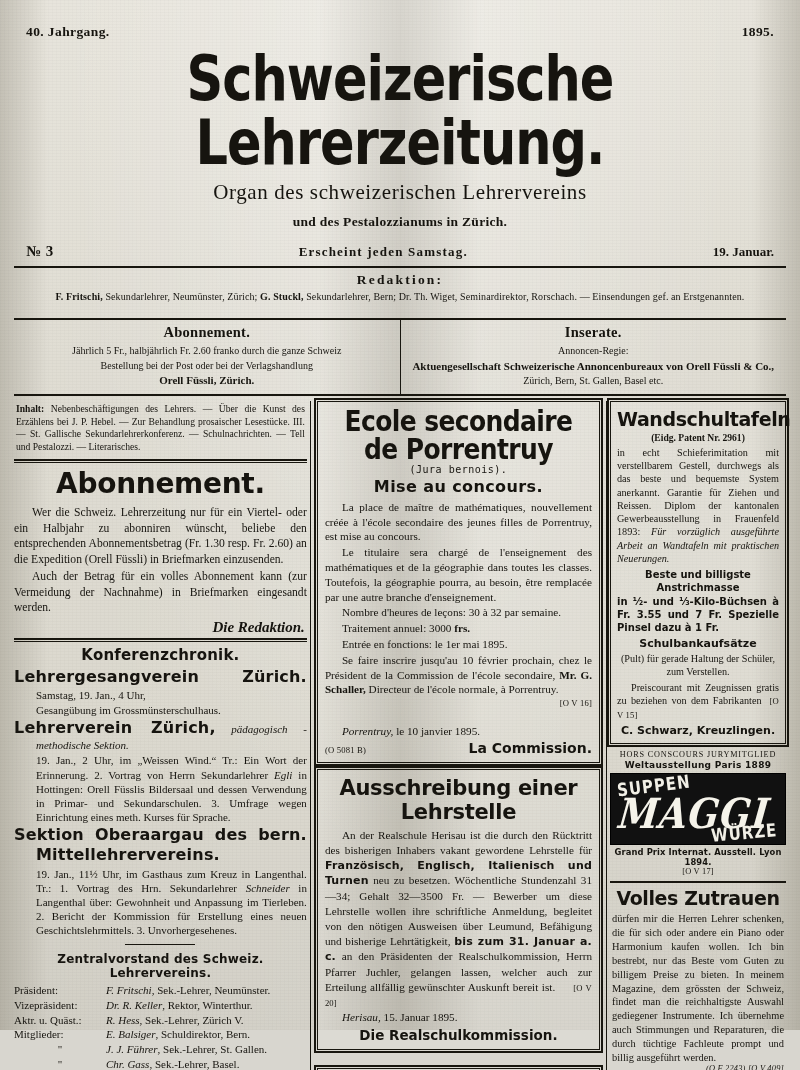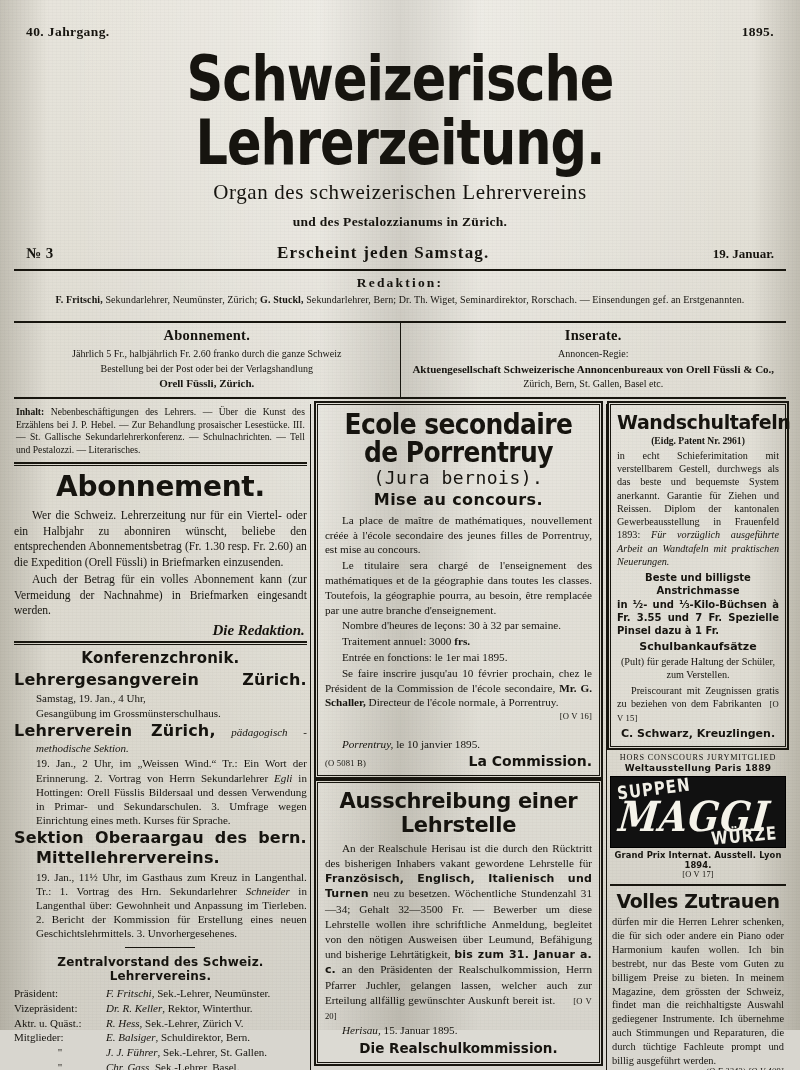--- a/index.html
+++ b/index.html
@@ -36,21 +36,21 @@
     letter-spacing:.4px;padding:24px 12px 0 12px;}
   .mast-title{
     text-align:center;font-family:"DejaVu Sans",sans-serif;font-weight:bold;
     font-size:51px;letter-spacing:-1px;line-height:1.04;margin:6px 0 2px 0;
     transform:scaleY(1.22);transform-origin:center top;
   }
   .mast-sub1{text-align:center;font-size:21px;letter-spacing:.6px;margin-top:28px;}
   .mast-sub2{text-align:center;font-weight:bold;font-size:13.5px;letter-spacing:.3px;margin-top:9px;}
   .mast-line{display:flex;justify-content:space-between;align-items:baseline;
     font-weight:bold;font-size:13px;margin-top:13px;padding:0 12px;}
-  .mast-line .mid{font-size:17px;letter-spacing:1.2px;}
+  .mast-line .mid{font-size:13px;letter-spacing:1.2px;}
   .issue{font-size:15px;letter-spacing:.5px;}
 
   .rule-thick{border-top:2.4px solid #18160f;margin:6px 0 0 0;}
 
   .redaktion-head{text-align:center;font-weight:bold;font-size:13.5px;letter-spacing:2.2px;margin:4px 0 3px;}
   .redaktion-body{text-align:center;font-size:10px;letter-spacing:.1px;padding:0 4px 16px;}
   .redaktion-body b{font-weight:bold;}
 
   .ab-ins{display:flex;border-top:2.2px solid #18160f;border-bottom:2.4px solid #18160f;}
   .ab-ins > div{flex:1;padding:3px 6px 5px;text-align:center;}
@@ -97,21 +97,21 @@
   .vertreter i{font-style:italic;}
 
   
   .adbox{border:3px double #18160f;padding:5px 7px 6px;margin:6px 0;background:rgba(255,255,255,.10);}
   .adbox.thick{border:1px solid #18160f;outline:2.4px solid #18160f;outline-offset:1.6px;}
   .ref{font-size:8.6px;letter-spacing:.2px;}
 
   
   .porr-title{font-family:"DejaVu Sans",sans-serif;font-weight:bold;font-size:25px;
     text-align:center;letter-spacing:-.6px;line-height:1;margin:3px 0 1px;transform:scaleY(1.12);}
-  .porr-sub{font-family:"DejaVu Sans Mono",monospace;font-size:18px;text-align:center;margin:4px 0 2px;letter-spacing:.5px;}
+  .porr-sub{font-family:"DejaVu Sans Mono",monospace;font-size:10px;text-align:center;margin:4px 0 2px;letter-spacing:.5px;}
   .porr-mise{font-family:"DejaVu Sans",sans-serif;font-weight:bold;font-size:16px;text-align:center;
     margin:1px 0 4px;letter-spacing:.4px;}
   .fr p{font-size:11.2px;line-height:1.32;text-align:justify;margin:0 0 1px;text-indent:17px;}
   .fr p.noind{text-indent:0;margin-top:16px;}
   .fr b{font-weight:bold;}
   .fr i{font-style:italic;}
   .rowend{display:flex;justify-content:space-between;align-items:baseline;font-size:11.2px;}
   .commission{font-family:"DejaVu Sans",sans-serif;font-weight:bold;font-size:14px;}
 
   .lehr-title{font-family:"DejaVu Sans",sans-serif;font-weight:bold;font-size:21px;

